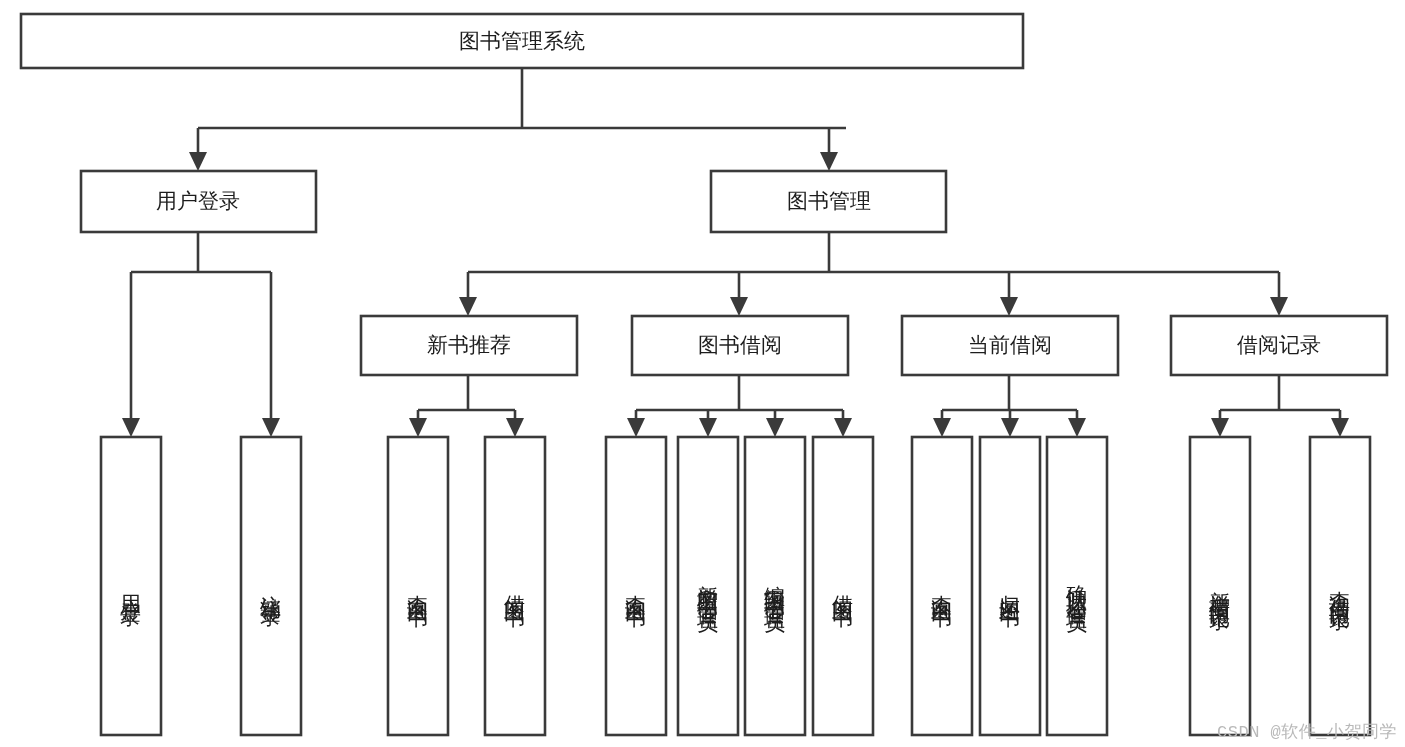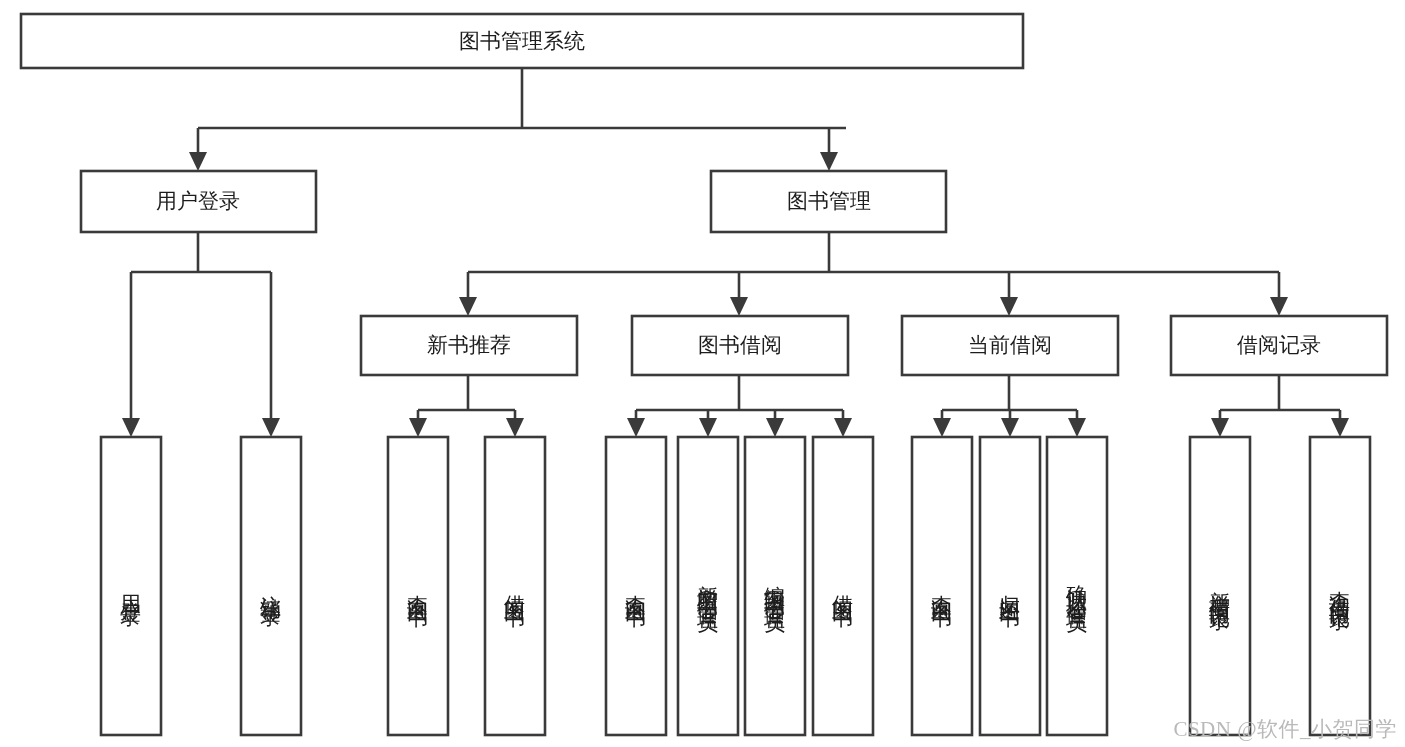--- a/index.html
+++ b/index.html
@@ -58,22 +58,22 @@
     text-orientation: upright;
     glyph-orientation-vertical: 0deg;
     letter-spacing: 4px;
     text-anchor: middle;
     dominant-baseline: central;
   }
   .watermark-text {
     position: absolute;
     right: 8px;
     bottom: 4px;
-    font-family: Liberation Serif, serif;
-    font-size: 21px;
+    font-family: Liberation Mono, monospace;
+    font-size: 17px;
     color: #b9b9b9;
     white-space: nowrap;
     letter-spacing: 0.5px;
     user-select: none;
   }
 </style>
 </head>
 <body>
 
 <div id="diagram-root">

